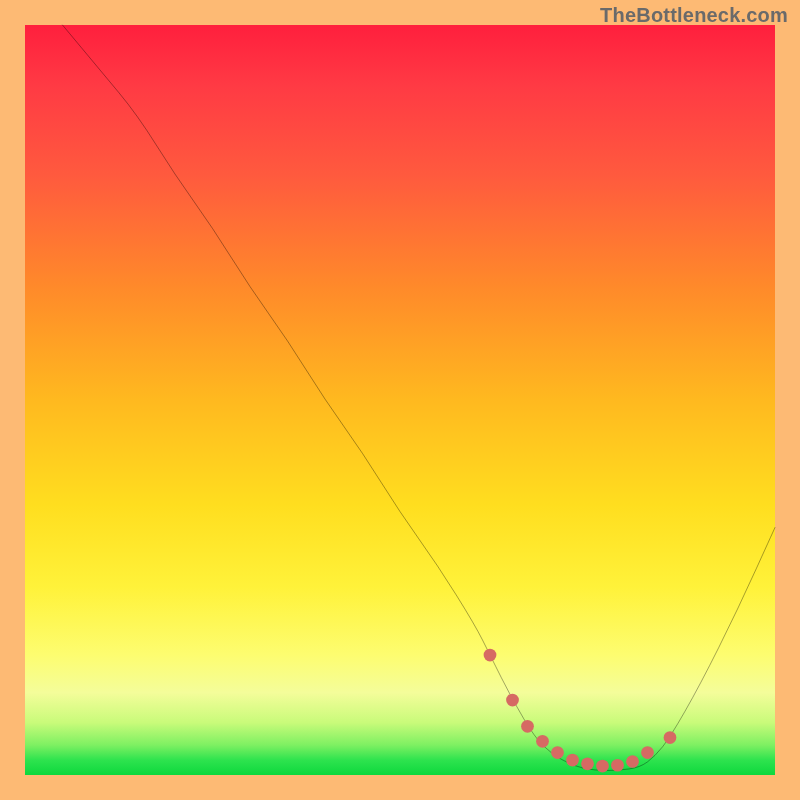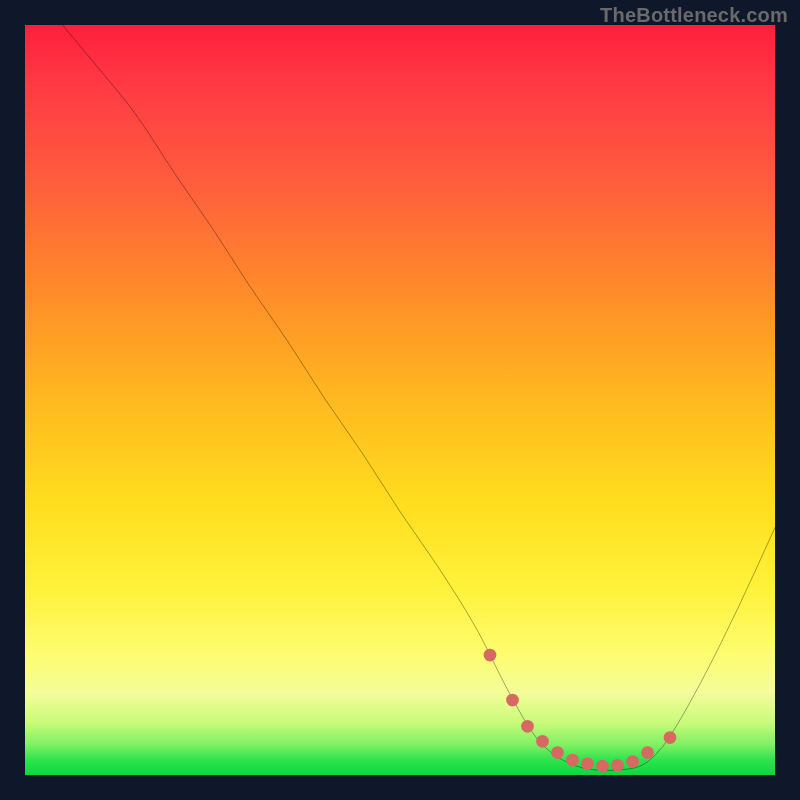--- a/index.html
+++ b/index.html
@@ -8,21 +8,21 @@
     width: 800px;
     height: 800px;
     background: #000;
     overflow: hidden;
     font-family: Arial, Helvetica, sans-serif;
   }
   .stage {
     position: relative;
     width: 800px;
     height: 800px;
-    background: #0f172a;
+    background: #fdba74;
   }
   .watermark {
     position: absolute;
     top: 4px;
     right: 12px;
     color: #6a6a6a;
     font-size: 20px;
     font-weight: 600;
     letter-spacing: 0.2px;
     z-index: 10;

